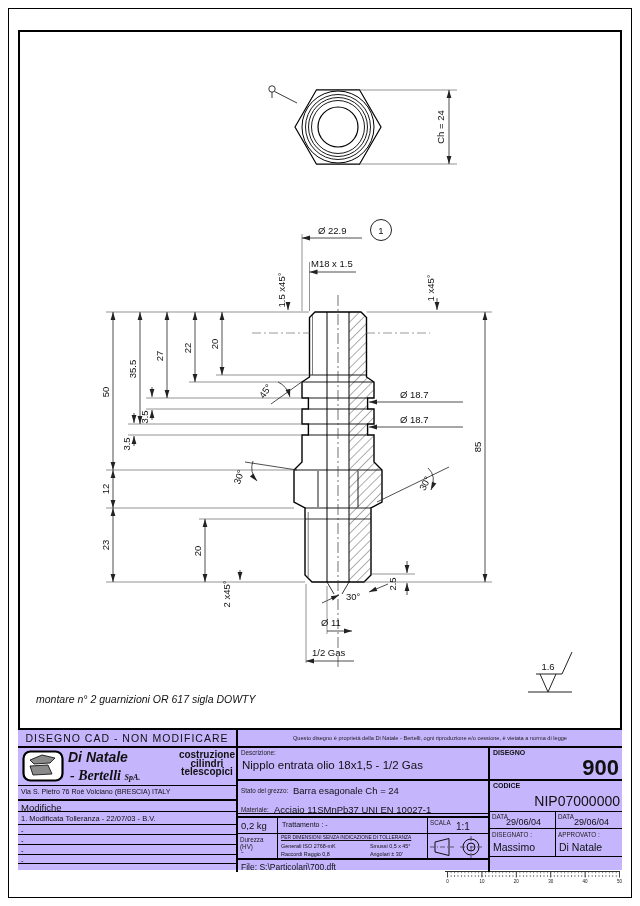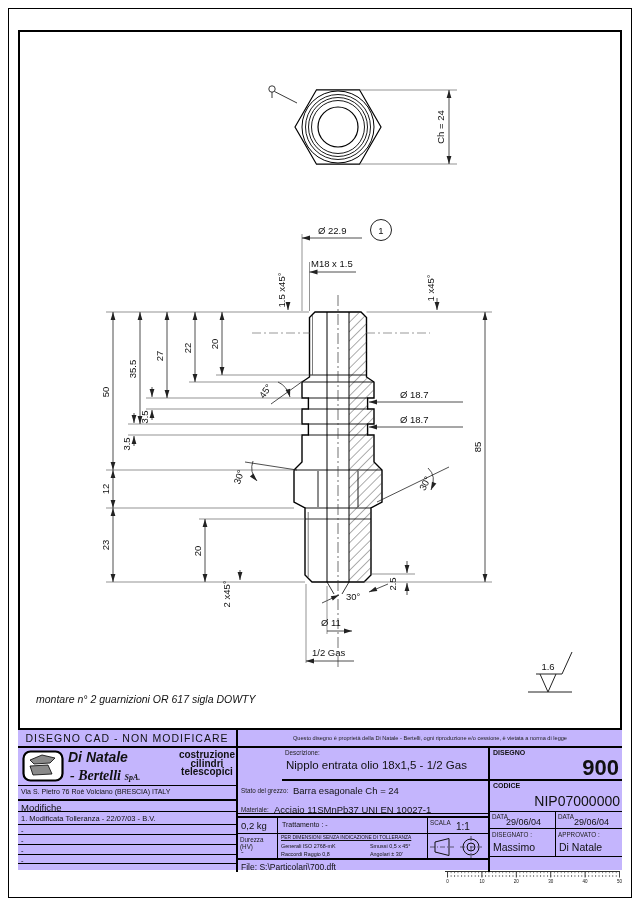--- a/index.html
+++ b/index.html
@@ -295,21 +295,21 @@
       <div class="c b-t1" style="left:0;top:37px;width:220px;height:14px;font-size:7px;padding:2px 0 0 3px;">Via S. Pietro 76    Roè Volciano   (BRESCIA)    ITALY</div>
       <div class="c" style="left:0;top:51px;width:220px;height:12px;border-top:2px solid #000;font-size:9.5px;padding:1px 0 0 3px;">Modifiche</div>
       <div class="c b-t1" style="left:0;top:63px;width:220px;height:13px;font-size:7.5px;padding:2px 0 0 3px;">1. Modificata Tolleranza - 22/07/03 - B.V.</div>
       <div class="c b-t1" style="left:0;top:76px;width:220px;height:10px;font-size:7.5px;padding:1px 0 0 3px;">-</div>
       <div class="c b-t1" style="left:0;top:86px;width:220px;height:10px;font-size:7.5px;padding:1px 0 0 3px;">-</div>
       <div class="c b-t1" style="left:0;top:96px;width:220px;height:10px;font-size:7.5px;padding:1px 0 0 3px;">-</div>
       <div class="c b-t1 b-b1" style="left:0;top:106px;width:220px;height:10px;font-size:7.5px;padding:1px 0 0 3px;">-</div>
     </div>
 
     <div class="c" style="left:220px;top:18px;width:250px;height:124px;">
-      <div class="c b-b2" style="left:0;top:0;width:250px;height:33px;margin-left:44px;">
+      <div class="c b-b2" style="left:0;top:0;width:250px;height:33px;">
         <div class="lab" style="position:absolute;left:3px;top:1px;">Descrizione:</div>
         <div style="position:absolute;left:4px;top:11px;font-size:11.5px;">Nipplo entrata olio 18x1,5 - 1/2 Gas</div>
       </div>
       <div class="c b-b1" style="left:0;top:33px;width:250px;height:33px;">
         <span class="lab" style="position:absolute;left:3px;top:6px;">Stato del grezzo:</span>
         <span style="position:absolute;left:55px;top:4px;font-size:9.5px;">Barra esagonale Ch = 24</span>
       </div>
       <div class="c b-b2" style="left:0;top:52px;width:250px;height:18px;">
         <span class="lab" style="position:absolute;left:3px;top:6px;">Materiale:</span>
         <span style="position:absolute;left:36px;top:4px;font-size:9.5px;">Acciaio 11SMnPb37  UNI EN 10027-1</span>

